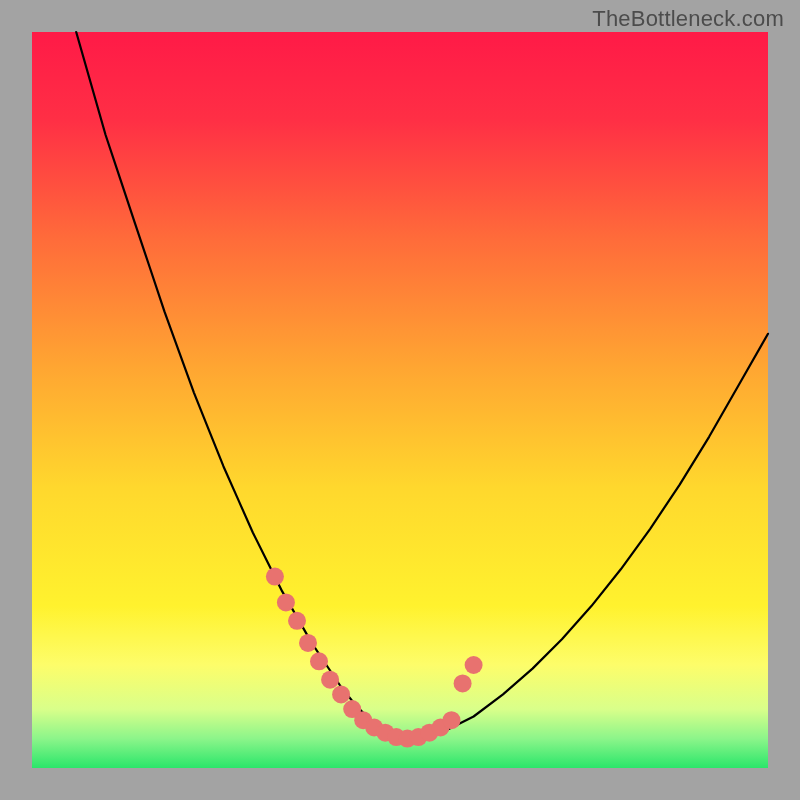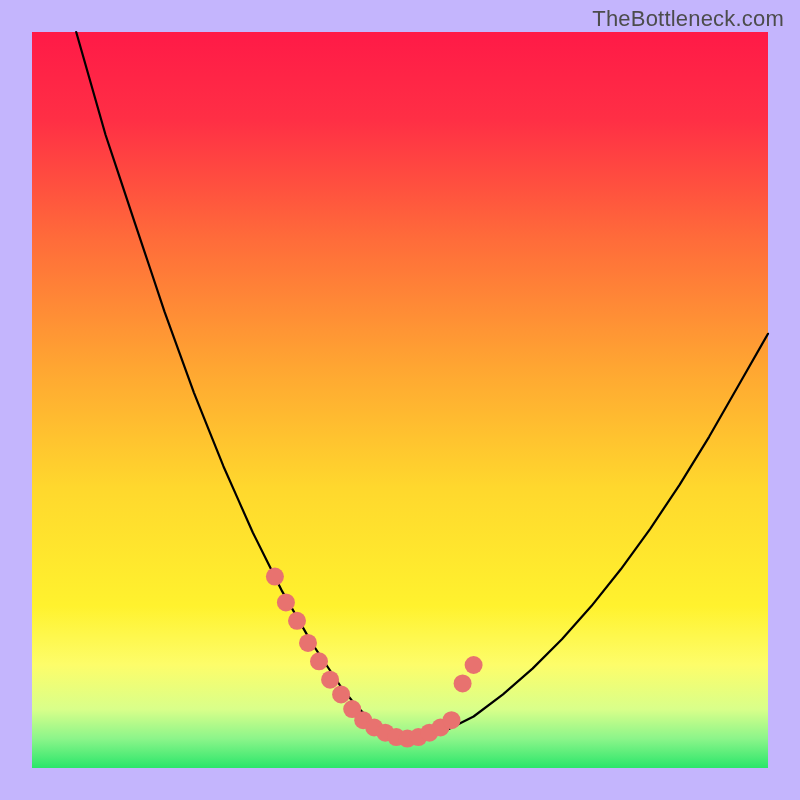--- a/index.html
+++ b/index.html
@@ -10,21 +10,21 @@
     background: #000;
     overflow: hidden;
     font-family: Arial, Helvetica, sans-serif;
   }
   .frame {
     position: absolute;
     top: 0;
     left: 0;
     width: 800px;
     height: 800px;
-    background: #c4b5fd;
+    background: #a3a3a3;
   }
   .plot {
     position: absolute;
     top: 32px;
     left: 32px;
     width: 736px;
     height: 736px;
     
   }
   .watermark {

